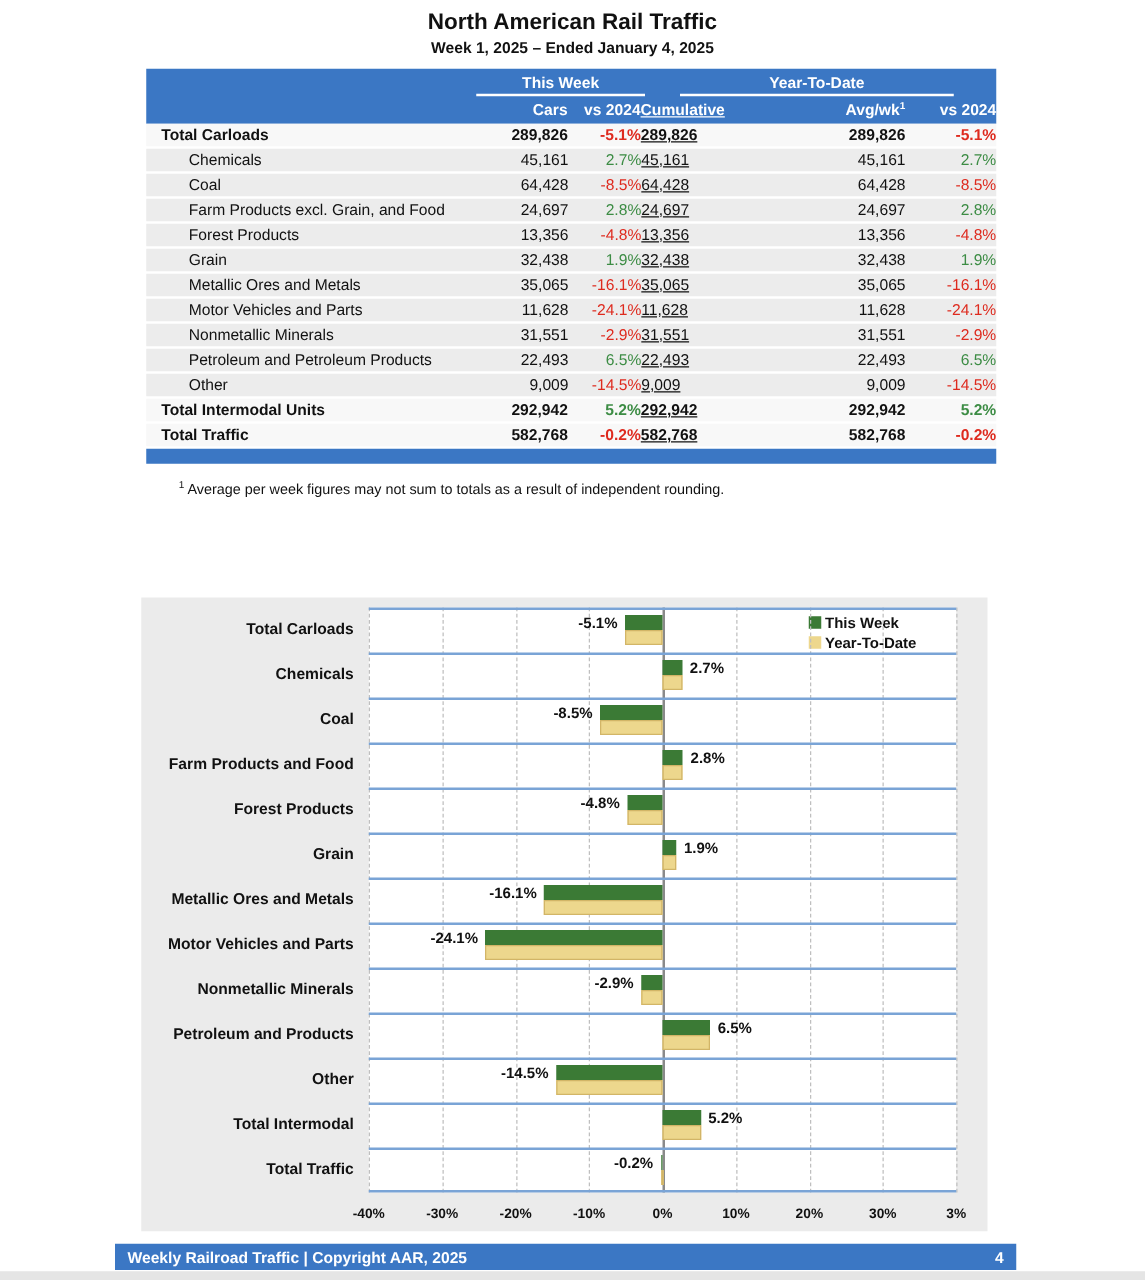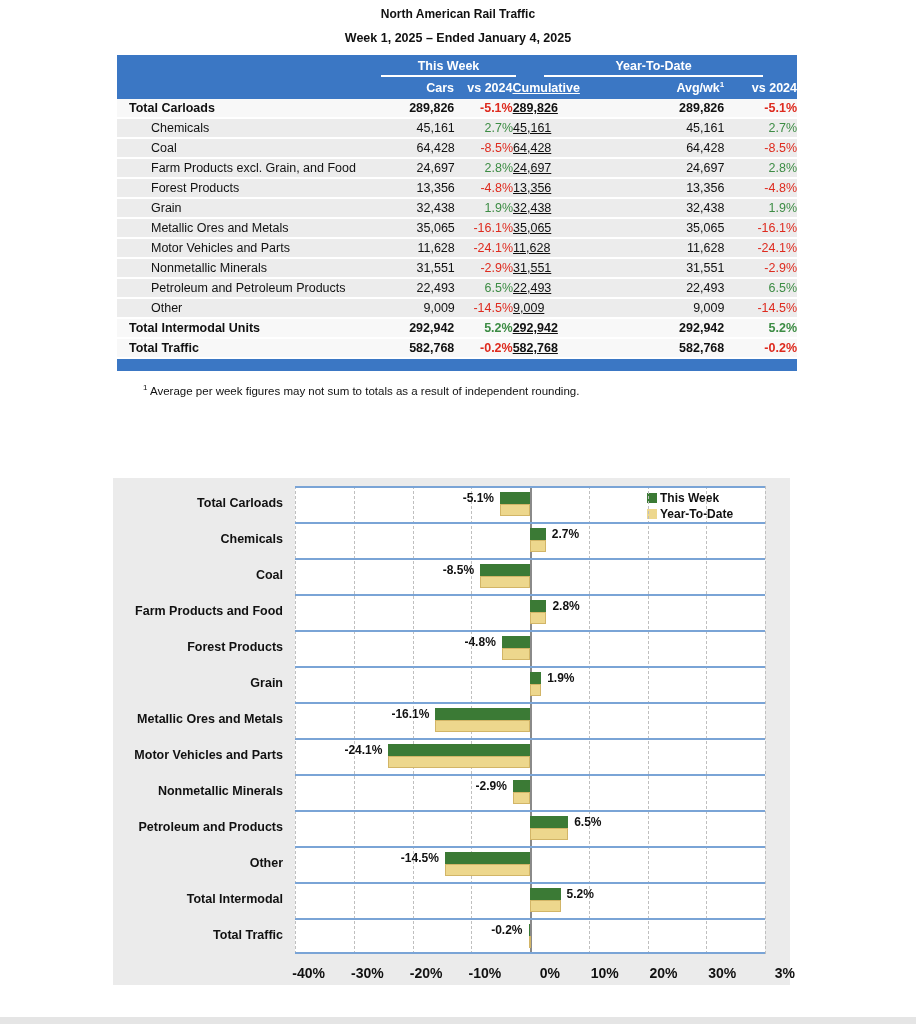--- a/index.html
+++ b/index.html
@@ -1,20 +1,20 @@
 <!DOCTYPE html>
 <html><head>
 <meta charset="utf-8">
 <style>
   html,body{margin:0;padding:0;background:#ffffff;}
   body{width:916px;height:1024px;font-family:"Liberation Sans",sans-serif;color:#111;}
   .page{position:relative;width:916px;height:1024px;background:#fff;overflow:hidden;}
 
   
-  .page-title{position:absolute;top:7px;left:0;width:100%;text-align:center;font-size:12px;font-weight:bold;}
+  .page-title{position:absolute;top:7px;left:0;width:100%;text-align:center;font-size:18px;font-weight:bold;}
   .page-subtitle{position:absolute;top:31px;left:0;width:100%;text-align:center;font-size:12.5px;font-weight:bold;}
 
   
   .rail-table{position:absolute;left:117px;top:55px;width:680px;}
   .thead{background:#3B77C4;color:#fff;font-weight:bold;font-size:12.5px;}
   .ghrow{display:flex;height:22px;align-items:flex-end;}
   .chrow{display:flex;height:22px;align-items:center;}
   .c-label{width:250px;box-sizing:border-box;}
   .c-cars{width:102px;text-align:right;}
   .c-vs1{width:61px;text-align:right;}
@@ -44,21 +44,21 @@
 
   
   .chart-panel{position:absolute;left:113px;top:478px;width:677px;height:507px;background:#EBEBEB;}
   .plot{position:absolute;left:182px;top:8px;width:470px;height:468px;background:#fff;}
   .grid{position:absolute;top:0;bottom:0;width:0;border-left:1px dashed #BFBFBF;}
   .grid.zero{border-left:2px solid #8A8A8A;}
   .rowline{position:absolute;left:0;right:0;height:2px;background:#7AA4D6;}
   .bar{position:absolute;height:12px;box-sizing:border-box;}
   .blabel{position:absolute;font-weight:bold;font-size:12px;line-height:13px;white-space:nowrap;}
   .cat{position:absolute;left:0;width:170px;text-align:right;font-weight:bold;font-size:12.5px;}
-  .xlab{position:absolute;top:487px;width:60px;text-align:right;font-weight:bold;font-size:14px;}
+  .xlab{position:absolute;top:487px;width:60px;text-align:center;font-weight:bold;font-size:11px;}
   .legend{position:absolute;left:352px;top:4px;}
   .legend-entry{height:16px;display:flex;align-items:center;font-weight:bold;font-size:12px;}
   .swatch{display:inline-block;width:10px;height:10px;margin-right:3px;}
 
   
   .footer-bar{position:absolute;left:92px;top:995px;width:721px;height:21px;background:#3B77C4;color:#fff;
               font-weight:bold;font-size:12.5px;display:flex;justify-content:space-between;align-items:center;
               padding:0 10px;box-sizing:border-box;}
   .bottom-strip{position:absolute;left:0;top:1017px;width:916px;height:7px;background:#E5E5E5;}
 </style>
@@ -294,15 +294,19 @@
       <div class="cat" style="top: 198px;">Grain</div>
       <div class="cat" style="top: 234px;">Metallic Ores and Metals</div>
       <div class="cat" style="top: 270px;">Motor Vehicles and Parts</div>
       <div class="cat" style="top: 306px;">Nonmetallic Minerals</div>
       <div class="cat" style="top: 342px;">Petroleum and Products</div>
       <div class="cat" style="top: 378px;">Other</div>
       <div class="cat" style="top: 414px;">Total Intermodal</div>
       <div class="cat" style="top: 450px;">Total Traffic</div>
     </div>
 
+  <div class="footer-bar">
+    <span>Weekly Railroad Traffic | Copyright AAR, 2025</span>
+    <span>4</span>
+  </div>
   <div class="bottom-strip"></div>
 
 </div>
 
 </body></html>

